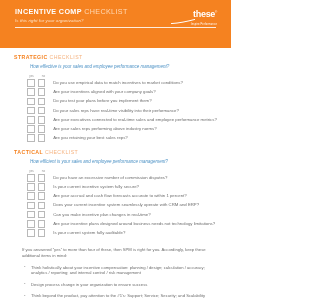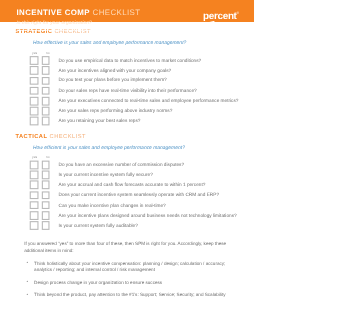--- a/index.html
+++ b/index.html
@@ -16,21 +16,21 @@
   .page {
     position: relative;
     width: 231px;
     height: 298px;
     background: #ffffff;
   }
 
   
   .header {
     position: relative;
-    height: 20px;
+    height: 48px;
     background: #f58220;
     padding: 0;
   }
   .header-inner {
     position: absolute;
     left: 15px;
     top: 7px;
   }
   .header-title {
     font-size: 7.2px;
@@ -204,21 +204,21 @@
   <div class="header">
     <div class="header-inner">
       <div class="header-title">
         <span class="strong">INCENTIVE COMP</span>
         <span class="light">CHECKLIST</span>
       </div>
       <div class="header-sub">Is this right for your organization?</div>
     </div>
 
     <div class="logo">
-      <div class="logo-word"><span>percent</span><span class="tm">®</span></div>
+      <div class="logo-word"><span>these</span><span class="tm">®</span></div>
       <div class="logo-swoosh">
         <svg width="46" height="5" viewBox="0 0 46 5">
           <path d="M0 4.6 C 8 4.2, 16 2.4, 24 0.4" stroke="#ffffff" stroke-width="1" fill="none"></path>
         </svg>
       </div>
       <div class="logo-tag">Inspire Performance</div>
     </div>
 
     <div class="header-rule"></div>
   </div>

